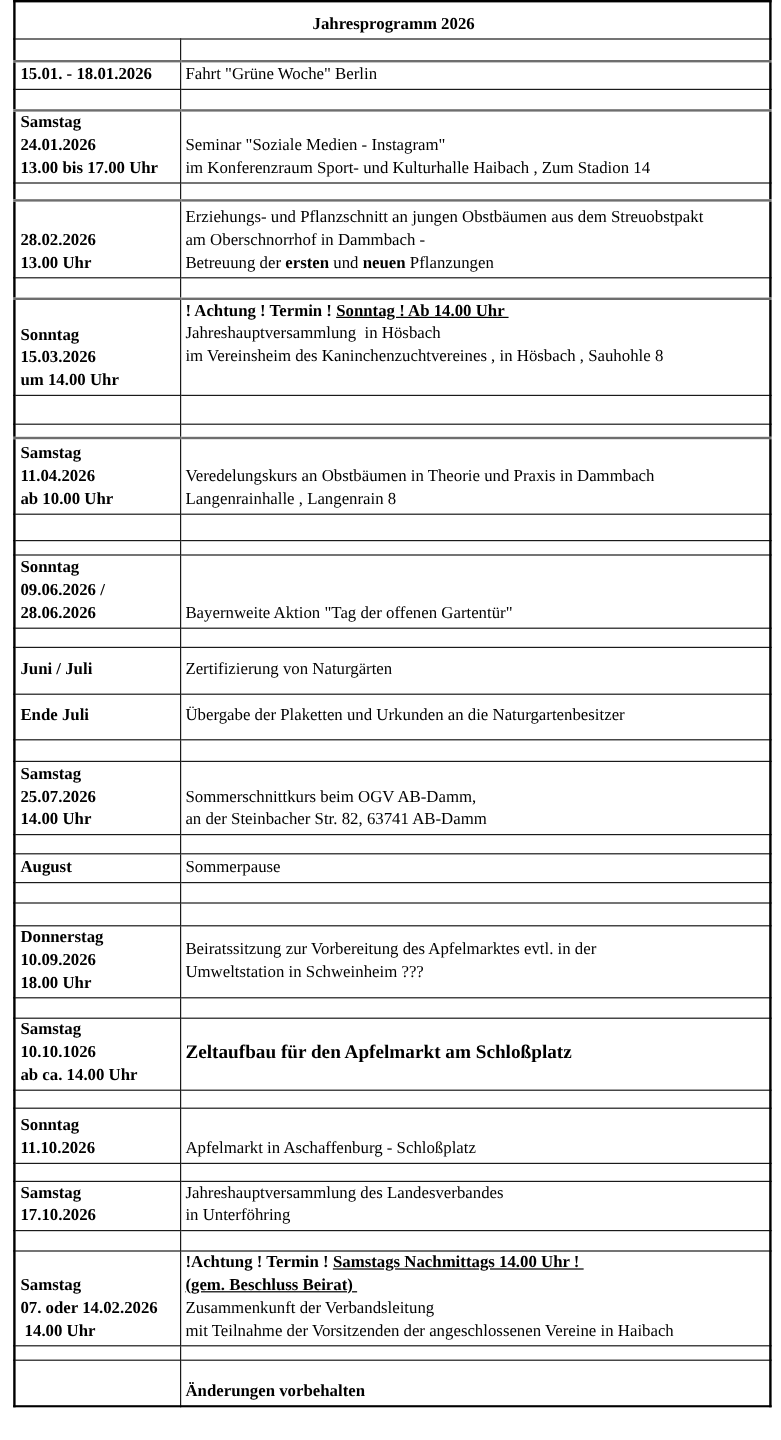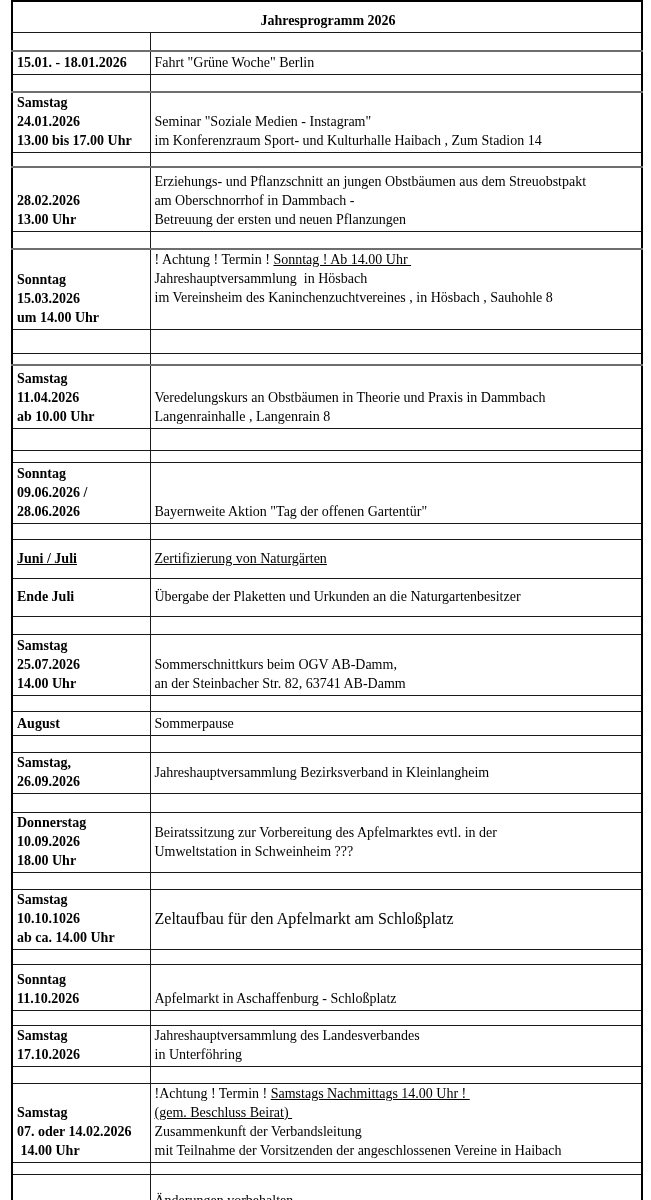--- a/index.html
+++ b/index.html
@@ -25,21 +25,21 @@
     vertical-align:middle;
     font-weight:bold;
     font-size:23px;
     line-height:26px;
     padding:1px 0 2px 0;
   }
   td.date-cell{font-weight:bold;}
   td.event-cell{padding-left:5px;}
   .va-top{vertical-align:top !important;padding-top:3px;}
   .va-middle{vertical-align:middle !important;}
-  .seg-b{font-weight:normal;}
+  .seg-b{font-weight:bold;}
   .seg-u{text-decoration:underline;margin-top:15px;}
   .seg-big{font-size:16px;line-height:22px;}
   .bt-thick{border-top:2px solid #6e6e6e !important;}
 </style>
 </head>
 <body>
 
 <table class="program">
   <colgroup>
     <col id="col-date" style="width: 138px;">
@@ -102,21 +102,21 @@
         <td class="event-cell"></td>
       </tr>
       <tr style="height: 61px;">
         <td class="date-cell"><span>Sonntag</span><br><span>09.06.2026 /</span><br><span>28.06.2026</span></td>
         <td class="event-cell"><span>Bayernweite Aktion "Tag der offenen Gartentür"</span></td>
       </tr>
       <tr style="height: 16px;">
         <td class="date-cell"></td>
         <td class="event-cell"></td>
       </tr>
-      <tr style="height: 39px; text-decoration: underline;">
+      <tr style="height: 39px;">
         <td class="date-cell va-middle"><span>Juni / Juli</span></td>
         <td class="event-cell va-middle"><span>Zertifizierung von Naturgärten</span></td>
       </tr>
       <tr style="height: 38px;">
         <td class="date-cell va-middle"><span>Ende Juli</span></td>
         <td class="event-cell va-middle"><span>Übergabe der Plaketten und Urkunden an die Naturgartenbesitzer</span></td>
       </tr>
       <tr style="height: 18px;">
         <td class="date-cell"></td>
         <td class="event-cell"></td>
@@ -129,24 +129,20 @@
         <td class="date-cell"></td>
         <td class="event-cell"></td>
       </tr>
       <tr style="height: 24px;">
         <td class="date-cell"><span>August</span></td>
         <td class="event-cell"><span>Sommerpause</span></td>
       </tr>
       <tr style="height: 17px;">
         <td class="date-cell"></td>
         <td class="event-cell"></td>
-      </tr>
-      <tr style="height: 40px;">
-        <td class="date-cell"><span>Samstag,</span><br><span>26.09.2026</span></td>
-        <td class="event-cell va-middle"><span>Jahreshauptversammlung Bezirksverband in Kleinlangheim</span></td>
       </tr>
       <tr style="height: 19px;">
         <td class="date-cell"></td>
         <td class="event-cell"></td>
       </tr>
       <tr style="height: 60px; margin-left: 20px;">
         <td class="date-cell"><span>Donnerstag</span><br><span>10.09.2026</span><br><span>18.00 Uhr</span></td>
         <td class="event-cell va-middle"><span>Beiratssitzung zur Vorbereitung des Apfelmarktes evtl. in der</span><br><span>Umweltstation in Schweinheim ???</span></td>
       </tr>
       <tr style="height: 17px;">

